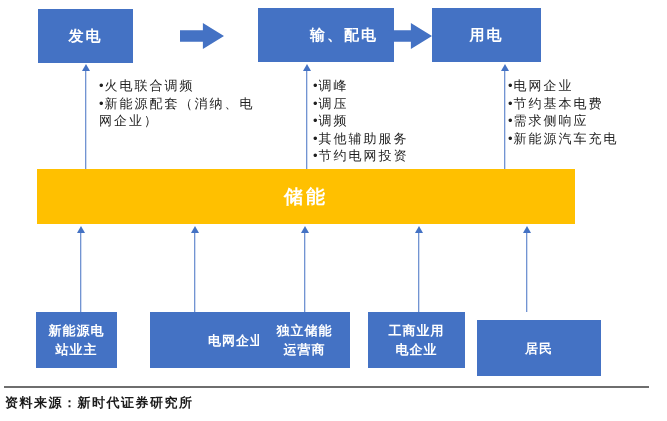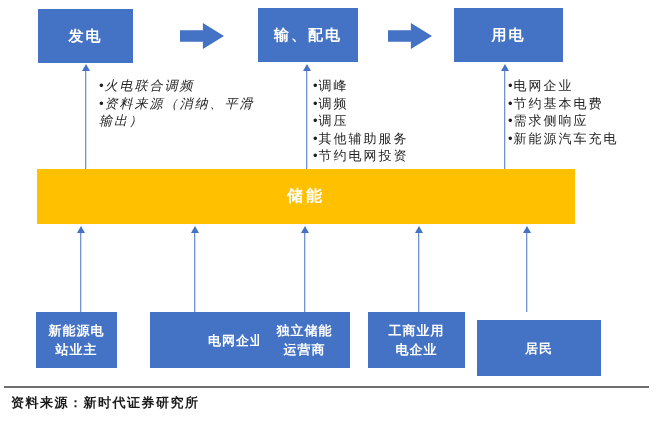--- a/index.html
+++ b/index.html
@@ -12,21 +12,21 @@
     position:absolute; background:#4472C4; color:#ffffff;
     display:flex; align-items:center; justify-content:center; text-align:center;
   }
   .stage-box { font-size:15px; font-weight:bold; letter-spacing:2px; }
   .bottom-box { font-size:13px; font-weight:bold; line-height:19px; letter-spacing:1px; }
   .bottom-box .lbl { display:inline-block; width:60px; margin:0 auto; }
   
   .bar {
     position:absolute; left:37px; top:169px; width:538px; height:55px;
     background:#FFC000; color:#ffffff; display:flex; align-items:center; justify-content:center;
-    font-size:16px; font-weight:bold; letter-spacing:3px;
+    font-size:19px; font-weight:bold; letter-spacing:3px;
   }
   
   .block-arrow {
     position:absolute; width:44px; height:26px; background:#4472C4;
     clip-path:polygon(0% 28%, 52% 28%, 52% 0%, 100% 50%, 52% 100%, 52% 72%, 0% 72%);
   }
   
   .varrow { position:absolute; width:9px; }
   .varrow .stem {
     position:absolute; left:50%; transform:translateX(-50%);
@@ -38,33 +38,33 @@
     border-right:4.5px solid transparent; border-bottom:7px solid #4472C4;
   }
   
   .blist { position:absolute; font-size:13px; letter-spacing:2px; line-height:17.5px; color:#1f1f1f; }
   .blist .item::before { content:"\2022"; margin-right:1px; letter-spacing:0; }
   .blist.nowrap .item { white-space:nowrap; }
   .blist.wrap { width:156px; }
   
   .divider { position:absolute; left:4px; top:386px; width:645px; height:2px; background:#6e6e6e; }
   .source {
-    position:absolute; left:11px; top:394px; font-size:13px; font-weight:bold;
+    position:absolute; left:5px; top:394px; font-size:13px; font-weight:bold;
     color:#1a1a1a; letter-spacing:1.5px;
   }
   
   #sb1 { left:38px;  top:9px; width:95px;  height:54px;text-align:right; }
-  #sb2 { left:258px; top:8px; width:100px; height:54px; }
-  #sb3 { left:454px; top:8px; width:109px; height:54px;align-items:center; }
+  #sb2 { left:258px; top:8px; width:100px; height:54px;padding-left:36px; }
+  #sb3 { left:432px; top:8px; width:109px; height:54px;align-items:center; }
   #ba1 { left:180px; top:23px; }
   #ba2 { left:388px; top:23px; }
   #tv1 { left:81px;  top:64px; height:105px; }
   #tv2 { left:302px; top:64px; height:105px; }
   #tv3 { left:500px; top:64px; height:105px; }
-  #l1  { left:99px;  top:77px;font-style:italic; }
+  #l1  { left:99px;  top:77px; }
   #l2  { left:313px; top:77px; }
   #l3  { left:508px; top:77px; }
   #bv1 { left:76px;  top:226px; height:86px; }
   #bv2 { left:190px; top:226px; height:86px; }
   #bv3 { left:300px; top:226px; height:86px; }
   #bv4 { left:414px; top:226px; height:86px; }
   #bv5 { left:522px; top:226px; height:86px; }
   #pb1 { left:36px;  top:312px; width:81px;  height:56px; }
   #pb2 { left:150px; top:312px; width:90px;  height:56px;padding-left:41px; }
   #pb3 { left:259px; top:312px; width:91px;  height:56px; }
@@ -96,26 +96,26 @@
     <span class="head"></span>
       <span class="stem"></span>
   </div>
   <div class="varrow" id="tv3">
     <span class="head"></span>
       <span class="stem"></span>
   </div>
 
   <div class="blist wrap" id="l1">
     <div class="item">火电联合调频</div>
-    <div class="item">资料来源（消纳、平滑输出）</div>
+    <div class="item">新能源配套（消纳、电网企业）</div>
   </div>
   <div class="blist nowrap" id="l2">
     <div class="item">调峰</div>
+    <div class="item">调压</div>
     <div class="item">调频</div>
-    <div class="item">调压</div>
     <div class="item">其他辅助服务</div>
     <div class="item">节约电网投资</div>
   </div>
   <div class="blist nowrap" id="l3">
     <div class="item">电网企业</div>
     <div class="item">节约基本电费</div>
     <div class="item">需求侧响应</div>
     <div class="item">新能源汽车充电</div>
   </div>
 

